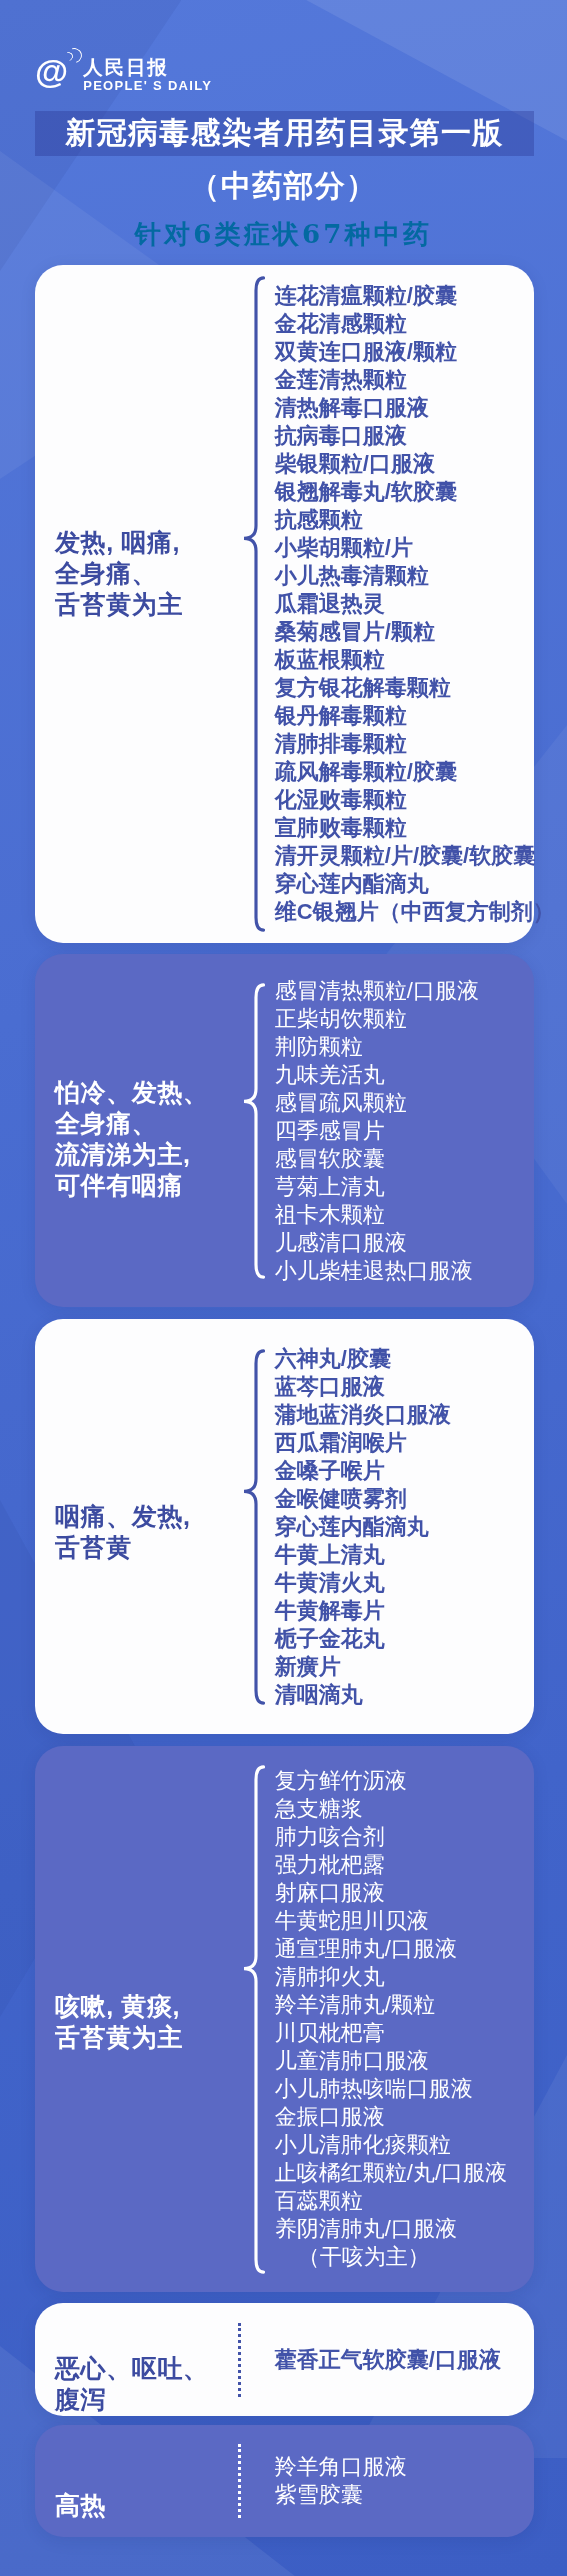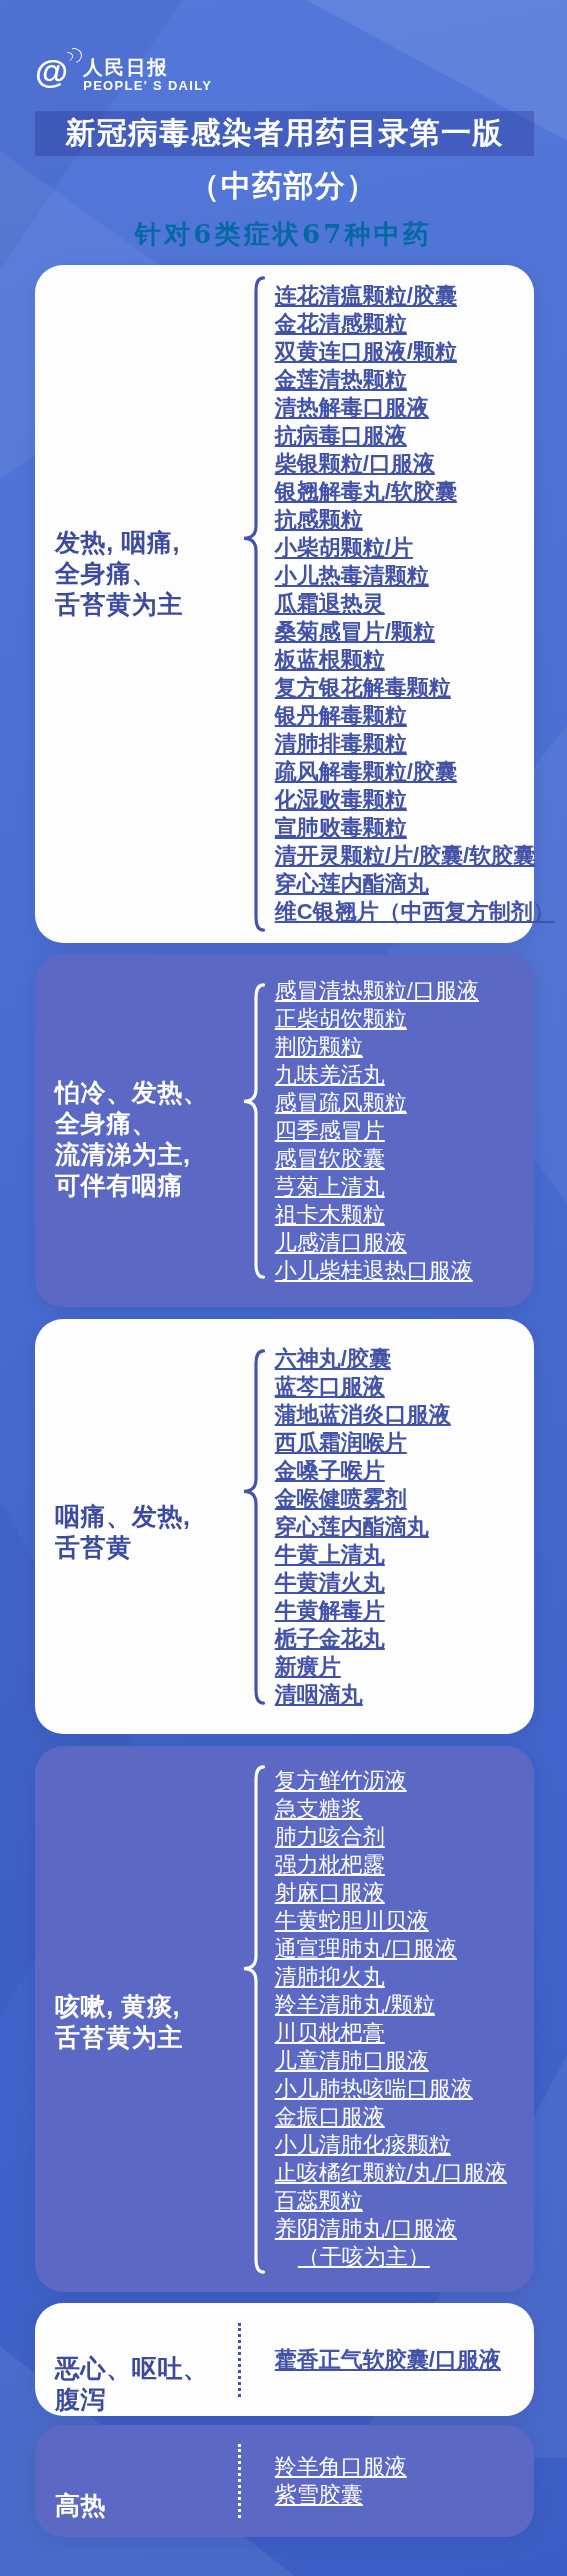--- a/index.html
+++ b/index.html
@@ -55,21 +55,21 @@
     width:158px;padding-left:20px;flex:0 0 auto;
     font-size:25px;font-weight:800;line-height:31px;letter-spacing:0.6px;margin-top:48px;
   }
   .card.light .label{color:#3c4ba0;}
 
   .connector{width:58px;flex:0 0 auto;display:flex;align-items:center;}
   .connector svg{display:block;margin-left:29px;}
   .connector svg path{fill:none;stroke:currentColor;stroke-width:5;stroke-linecap:round;}
   .dotline{margin-left:25px;border-left:3.2px dotted currentColor;height:74px;}
 
-  .meds{flex:1 1 auto;padding:16.4px 6.3px 16.4px 3.8px;font-size:22px;line-height:28px;font-weight:500;text-decoration:underline;}
+  .meds{flex:1 1 auto;padding:16.4px 6.3px 16.4px 3.8px;font-size:22px;line-height:28px;font-weight:500;}
   .card.light .meds{color:#4152a8;font-weight:600;}
   .med{white-space:nowrap;}
   .med.indent{padding-left:23px;}
 </style>
 </head>
 <body>
 
 <div class="bg">
   <div class="shard s1"></div>
     <div class="shard s2"></div>

